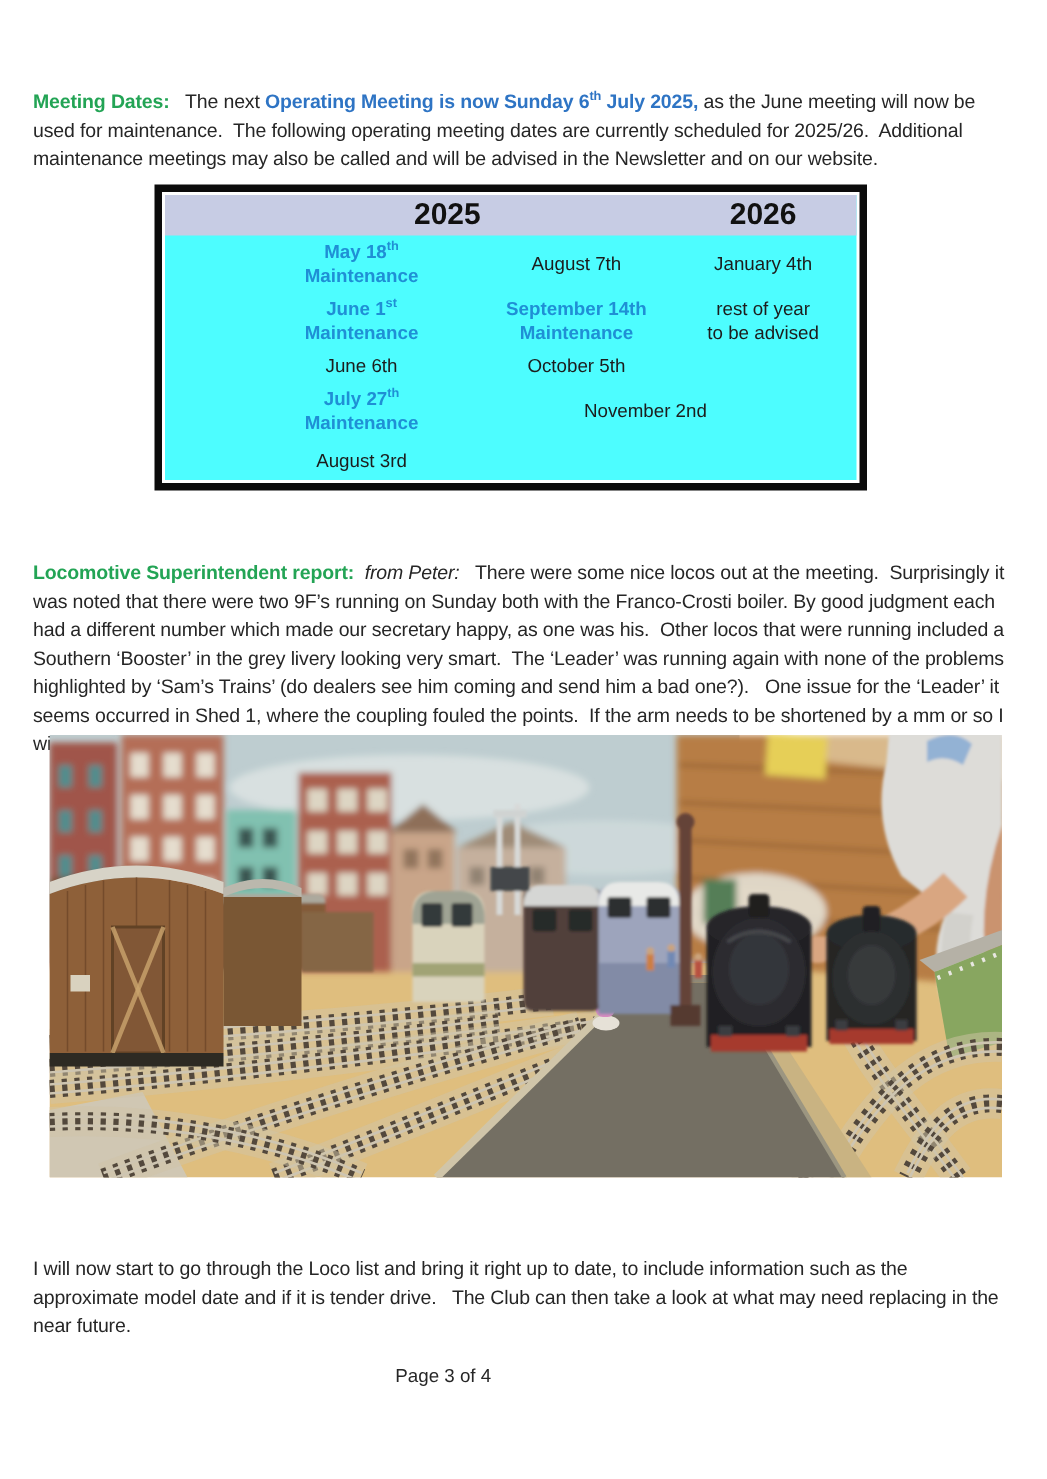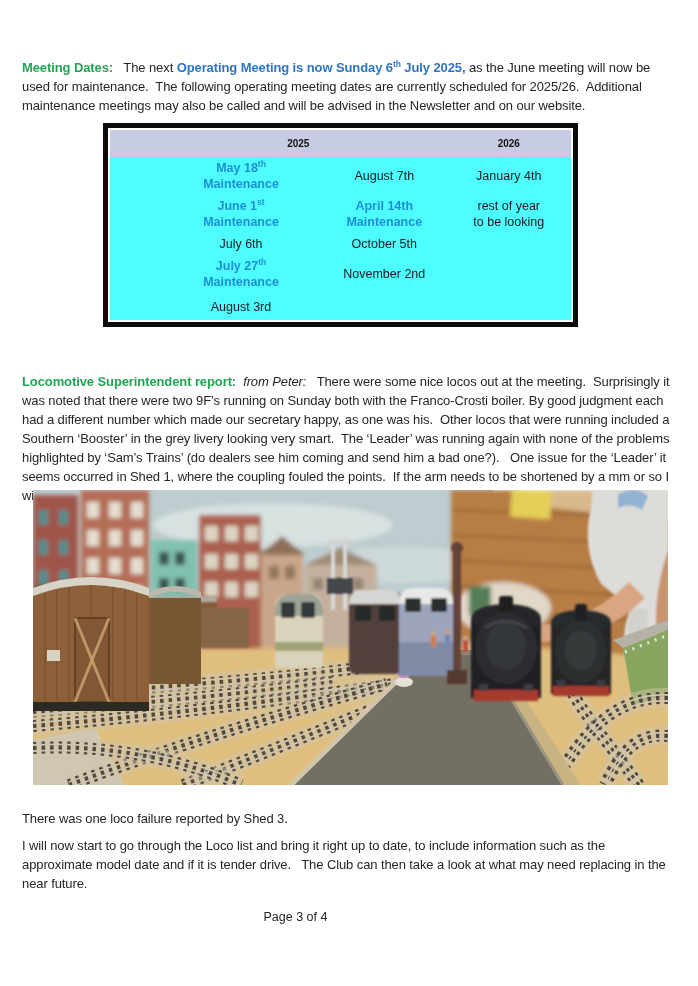--- a/index.html
+++ b/index.html
@@ -20,24 +20,24 @@
   sup { font-size:8.5px; line-height:0; }
 
   
   .sched {
     position:absolute; top:123px; left:103px; width:475px; height:204px;
     border:5px solid #0b0b0b; box-sizing:border-box; background:#ffffff;
   }
   .sched-inner { position:absolute; inset:2px; background:#4DFDFF; display:flex; flex-direction:column; }
   .sched-head { height:27px; background:#C7CCE4; display:grid; grid-template-columns:73% 27%; }
   .sched-head .hcell { display:flex; align-items:center; justify-content:center;
-    font-size:10px; font-weight:bold; color:#111; }
+    font-size:20px; font-weight:bold; color:#111; }
   .sched-head .hcell.h1 { padding-left:40px; }
   .srow { display:grid; grid-template-columns:46% 27% 27%; }
-  .r1 { height:38px; } .r2 { height:38px; } .r3 { height:22px; } .r4 { height:38px; } .r5 { height:27px; }
+  .r1 { height:38px; } .r2 { height:38px; } .r3 { height:22px; } .r4 { height:38px;gap:46px; } .r5 { height:27px; }
   .cell { display:flex; flex-direction:column; align-items:center; justify-content:center;
     text-align:center; font-size:12.5px; line-height:16px; color:#1c1c1c; }
   .cell.c1 { padding-left:50px; }
   .cell.bluedate { color:#1F8FD5; font-weight:bold; }
 
   
   .photo { position:absolute; top:490px; left:33px; width:635px; height:295px; }
   .ballast { stroke:#cfc3a6; stroke-width:20; fill:none; opacity:.5; }
   .sleep   { stroke:#4b4136; stroke-width:12; fill:none; stroke-dasharray:3.5 5; }
   .rail    { stroke:#cdc4b2; stroke-width:1.8; fill:none; }
@@ -73,32 +73,32 @@
             <div>January 4th</div>
           </div>
       </div>
 
       <div class="srow r2">
         <div class="cell c1 bluedate">
           <div><span>June 1</span><sup>st</sup></div>
           <div>Maintenance</div>
         </div>
         <div class="cell bluedate">
-          <div>April 14th</div>
+          <div>September 14th</div>
           <div>Maintenance</div>
         </div>
         <div class="cell">
           <div>rest of year</div>
-          <div>to be looking</div>
+          <div>to be advised</div>
         </div>
       </div>
 
       <div class="srow r3">
         <div class="cell c1">
-            <div>July 6th</div>
+            <div>June 6th</div>
           </div>
         <div class="cell">
             <div>October 5th</div>
           </div>
         <div class="cell">
             <div></div>
           </div>
       </div>
 
       <div class="srow r4">
@@ -362,19 +362,18 @@
         <rect x="14" y="160" width="13" height="11" fill="#d9d2c0"></rect>
         <rect x="0" y="212" width="116" height="9" fill="#23211c"></rect>
         <rect x="116" y="108" width="52" height="86" fill="#74512e"></rect>
         <path d="M116,108 q26,-12 52,0 l0,-6 q-26,-12 -52,0 Z" fill="#b9b7ad"></path>
       </g>
 
       <rect width="635" height="295" fill="#e8d9b8" opacity="0.05"></rect>
     </svg>
   </div>
 
-  <div class="para" style="top:797px;"><span>There was one loco failure reported by Shed 3.</span></div>
 
   <div class="para" style="top:824px;"><span>I will now start to go through the Loco list and bring it right up to date, to include information such as the approximate model date and if it is tender drive.   The Club can then take a look at what may need replacing in the near future.</span></div>
 
   <div class="footer"><span>Page 3 of 4</span></div>
 
 </div>
 
 </body></html>

